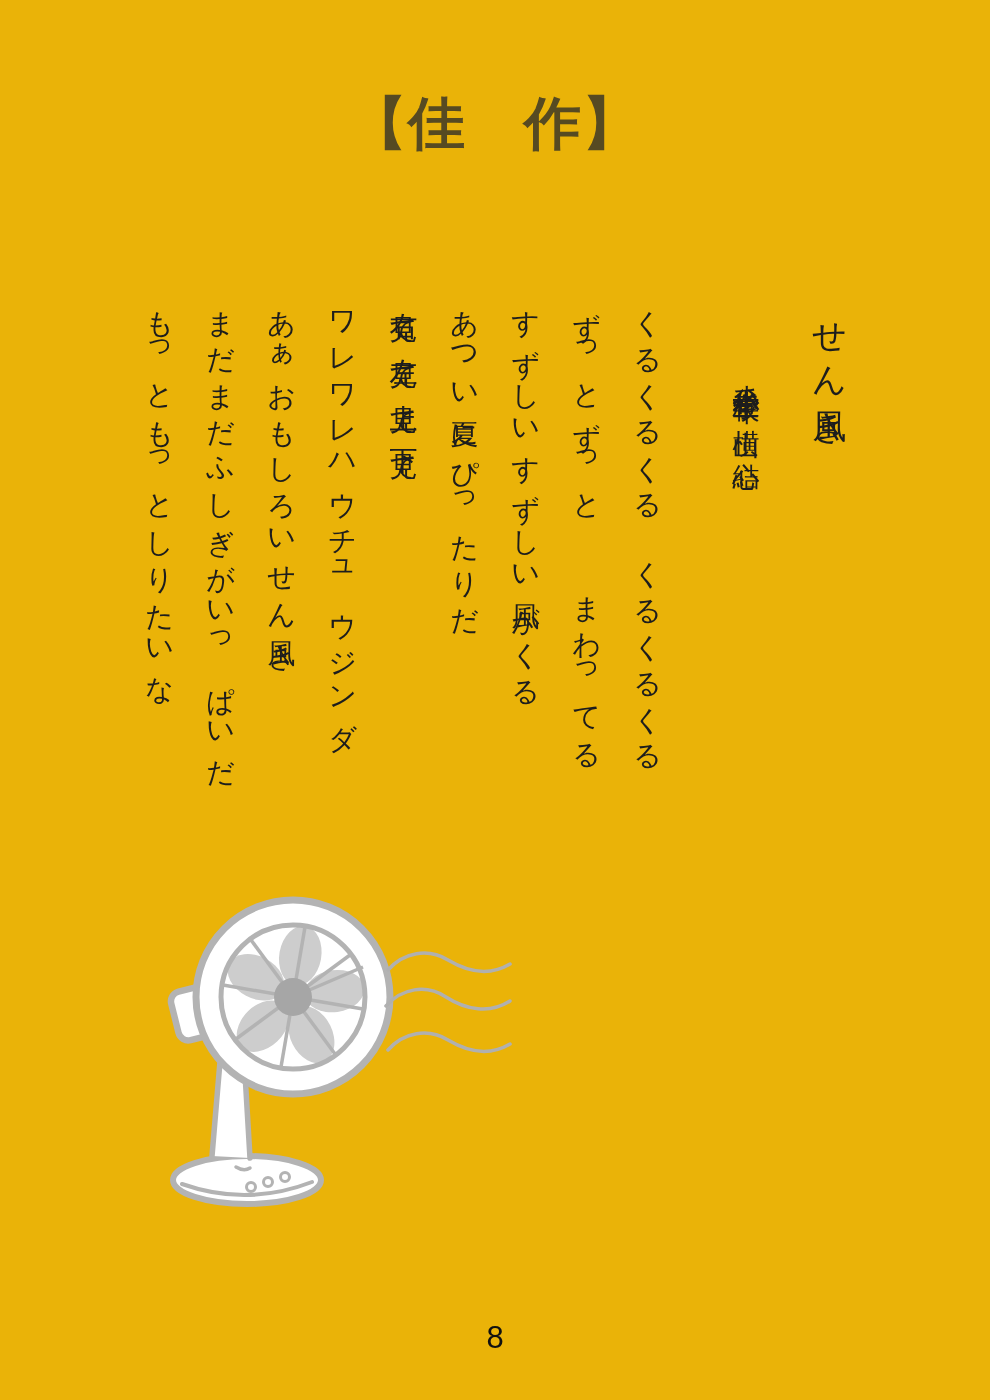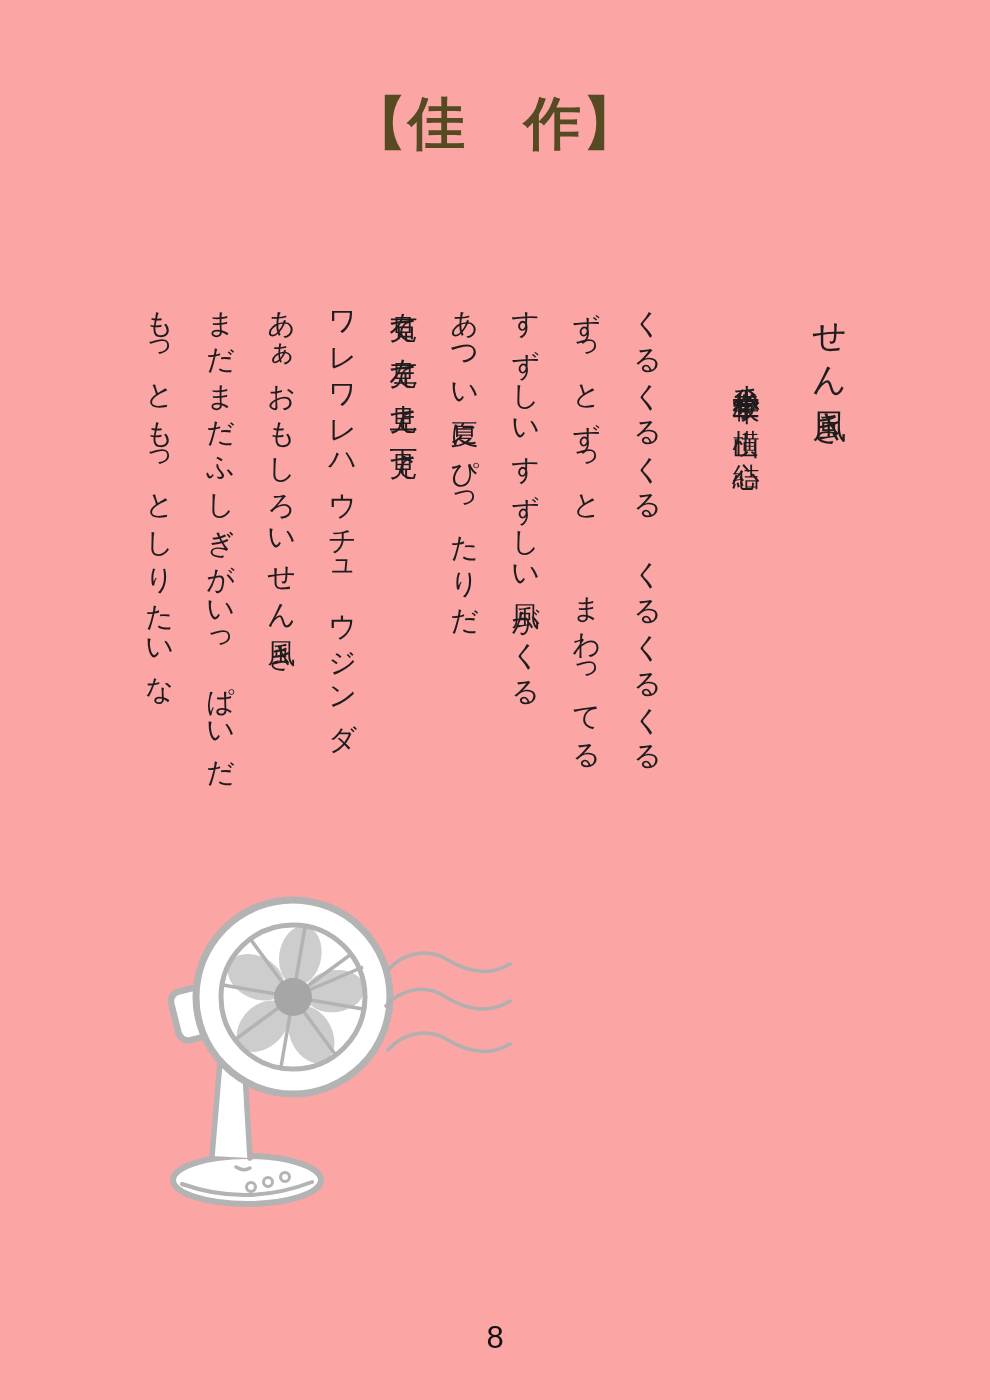--- a/index.html
+++ b/index.html
@@ -1,20 +1,20 @@
 <!DOCTYPE html>
 <html><head>
 <meta charset="utf-8">
 <style>
   html, body { margin: 0; padding: 0; background: #ffffff; }
   .page {
     position: relative;
     width: 990px;
     height: 1400px;
-    background: #fca5a5;
+    background: #eab308;
     overflow: hidden;
     font-family: "Liberation Serif", serif;
     color: #1d1d1d;
   }
 
   
   .award-title {
     position: absolute;
     top: 86px;
     left: 0;

